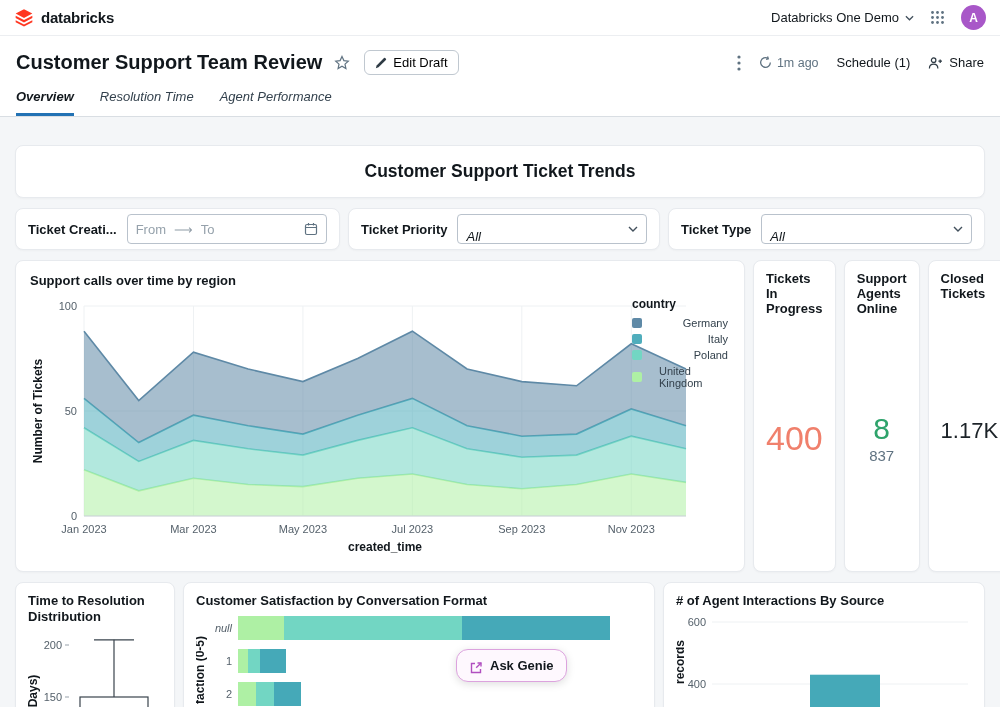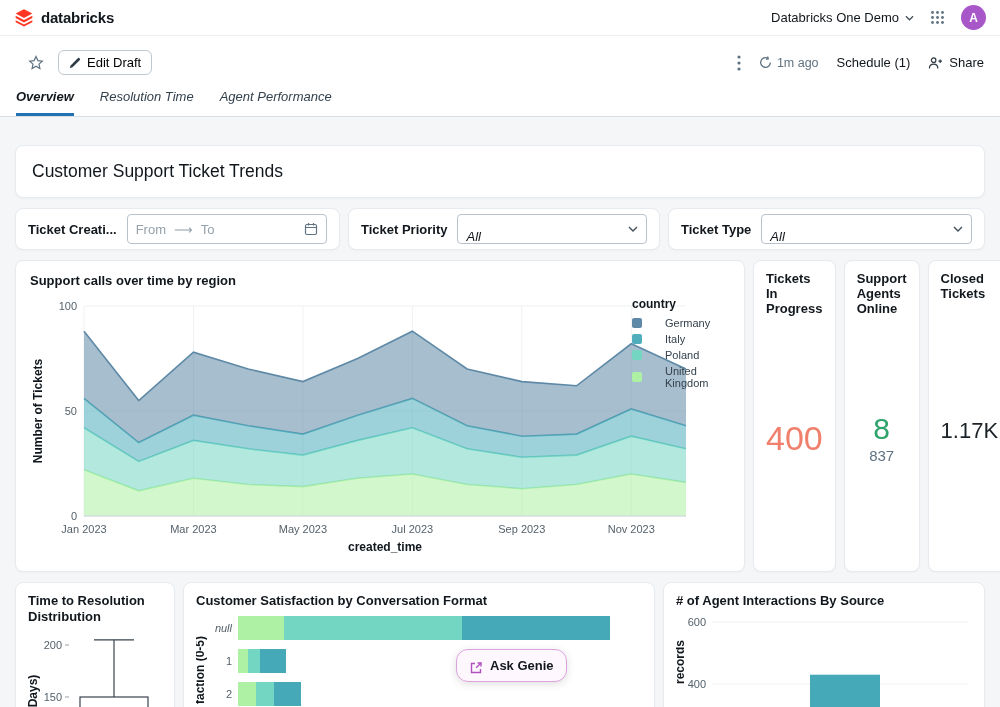--- a/index.html
+++ b/index.html
@@ -1,18 +1,18 @@
 <!DOCTYPE html>
 <html><head>
 <meta charset="utf-8">
 <style>
   * { margin:0; padding:0; box-sizing:border-box; }
   html,body { width:1000px; height:707px; overflow:hidden; }
   body { background:#f4f6f8; font-family:"Liberation Sans", sans-serif; color:#11171c; }
-  [data-interactable="true"] { cursor:pointer; }
+  [data-interactable="true"] { cursor:pointer;justify-content:space-between; }
 
   .app { width:1000px; height:707px; display:flex; flex-direction:column; overflow:hidden; }
 
   
   .topbar { height:36px; background:#fff; display:flex; align-items:center; justify-content:space-between;
             padding:0 14px; border-bottom:1px solid #eceef1; flex:0 0 auto; }
   .brand { display:flex; align-items:center; gap:7px; }
   .brand-name { font-size:15px; font-weight:700; letter-spacing:-0.2px; }
   .top-right { display:flex; align-items:center; gap:16px; }
   .workspace { display:flex; align-items:center; gap:6px; font-size:13px; }
@@ -31,40 +31,40 @@
   .refresh { display:flex; align-items:center; gap:5px; color:#5f7281; font-size:12.5px; }
   .share { display:flex; align-items:center; gap:6px; }
   .tabs { display:flex; gap:26px; margin-top:14px;font-style:italic; }
   .tab { font-size:13px; padding-bottom:9px; color:#33414d; border-bottom:3px solid transparent; }
   .tab.active { font-weight:700; color:#11171c; border-bottom-color:#2272b4; }
 
   
   .content { flex:1; padding:16px 15px; display:flex; flex-direction:column; gap:10px; overflow:hidden; }
   .card { background:#fff; border:1px solid #e7eaee; border-radius:8px; box-shadow:0 1px 2px rgba(0,0,0,0.03); }
   .title-card { margin-top:12px; padding:15px 16px; }
-  .title-card h2 { font-size:17.5px; font-weight:400; }
+  .title-card h2 { font-size:17.5px; font-weight:700;text-align:center; }
 
   .filters { display:flex; gap:8px; }
   .filter { display:flex; align-items:center; padding:0 12px; height:42px; }
   .f1 { width:325px; } .f2 { width:312px; } .f3 { flex:1; }
   .filter-label { font-size:13px; font-weight:700; margin-right:10px; white-space:nowrap; }
   .control { flex:1; height:30px; border:1px solid #b9c2cc; border-radius:4px; display:flex;
              align-items:center; padding:0 8px; gap:8px; font-size:13px; background:#fff; }
   .ph { color:#95a1ab; }
   .spacer { flex:1; }
   .italic { font-style:italic;margin-top:14px; }
   .arrow { color:#95a1ab; }
 
   .main-row { display:flex; gap:8px; }
   .chart-card { width:805px; height:312px; position:relative; padding:12px 14px; }
   .chart-title { font-size:13px; font-weight:700; }
   .chart-card svg { margin-top:4px; display:block; }
   .legend { position:absolute; right:16px; top:36px; width:96px; }
   .lg-title { font-size:12px; font-weight:700; margin-bottom:6px; }
-  .lg-item { display:flex; align-items:center; gap:23px; font-size:11px; color:#33414c; margin-bottom:4px; }
+  .lg-item { display:flex; align-items:center; gap:17px; font-size:11px; color:#33414c; margin-bottom:4px; }
   .sw { width:10px; height:10px; border-radius:2px; display:inline-block; flex:0 0 auto; }
 
   .kpi-col { flex:1; display:flex; gap:8px; }
   .kpi { flex:1; padding:10px 12px; display:flex; flex-direction:column; }
   .kpi-title { font-size:13px; font-weight:700; }
   .kpi-body { flex:1; display:flex; flex-direction:column; align-items:center; justify-content:center; }
   .kpi-value { font-size:34px; line-height:1.05; }
   .kpi-value.mid { font-size:30px; }
   .kpi-value.heavy { font-size:22px; font-weight:500; }
   .kpi-secondary { font-size:15px; color:#5f7281; margin-top:3px; }
@@ -122,20 +122,21 @@
             <circle cx="7.5" cy="12.5" r="1.4"></circle>
             <circle cx="12.5" cy="12.5" r="1.4"></circle>
         </svg>
       </span>
       <div class="avatar" data-interactable="true">A</div>
     </div>
   </header>
 
   <div class="page-head" data-interactable="false">
     <div class="title-row" data-interactable="false">
+      <h1 data-interactable="false">Customer Support Team Review</h1>
       <span class="star" data-interactable="true">
         <svg width="16" height="16" viewBox="0 0 16 16" fill="none" stroke="#5f7281" stroke-width="1.2">
           <path d="M8 1.5 L9.9 5.6 14.3 6.1 11 9.1 11.9 13.5 8 11.2 4.1 13.5 5 9.1 1.7 6.1 6.1 5.6 Z"></path>
         </svg>
       </span>
       <button class="btn-outline" data-interactable="true">
         <span class="icon-btn" data-interactable="false">
           <svg width="12" height="12" viewBox="0 0 14 14" fill="#2e3a44">
               <path d="M1 13 L1.9 9.9 10.5 1.3 a1 1 0 0 1 1.4 0 l0.8 0.8 a1 1 0 0 1 0 1.4 L4.1 12.1 Z"></path>
             </svg>

